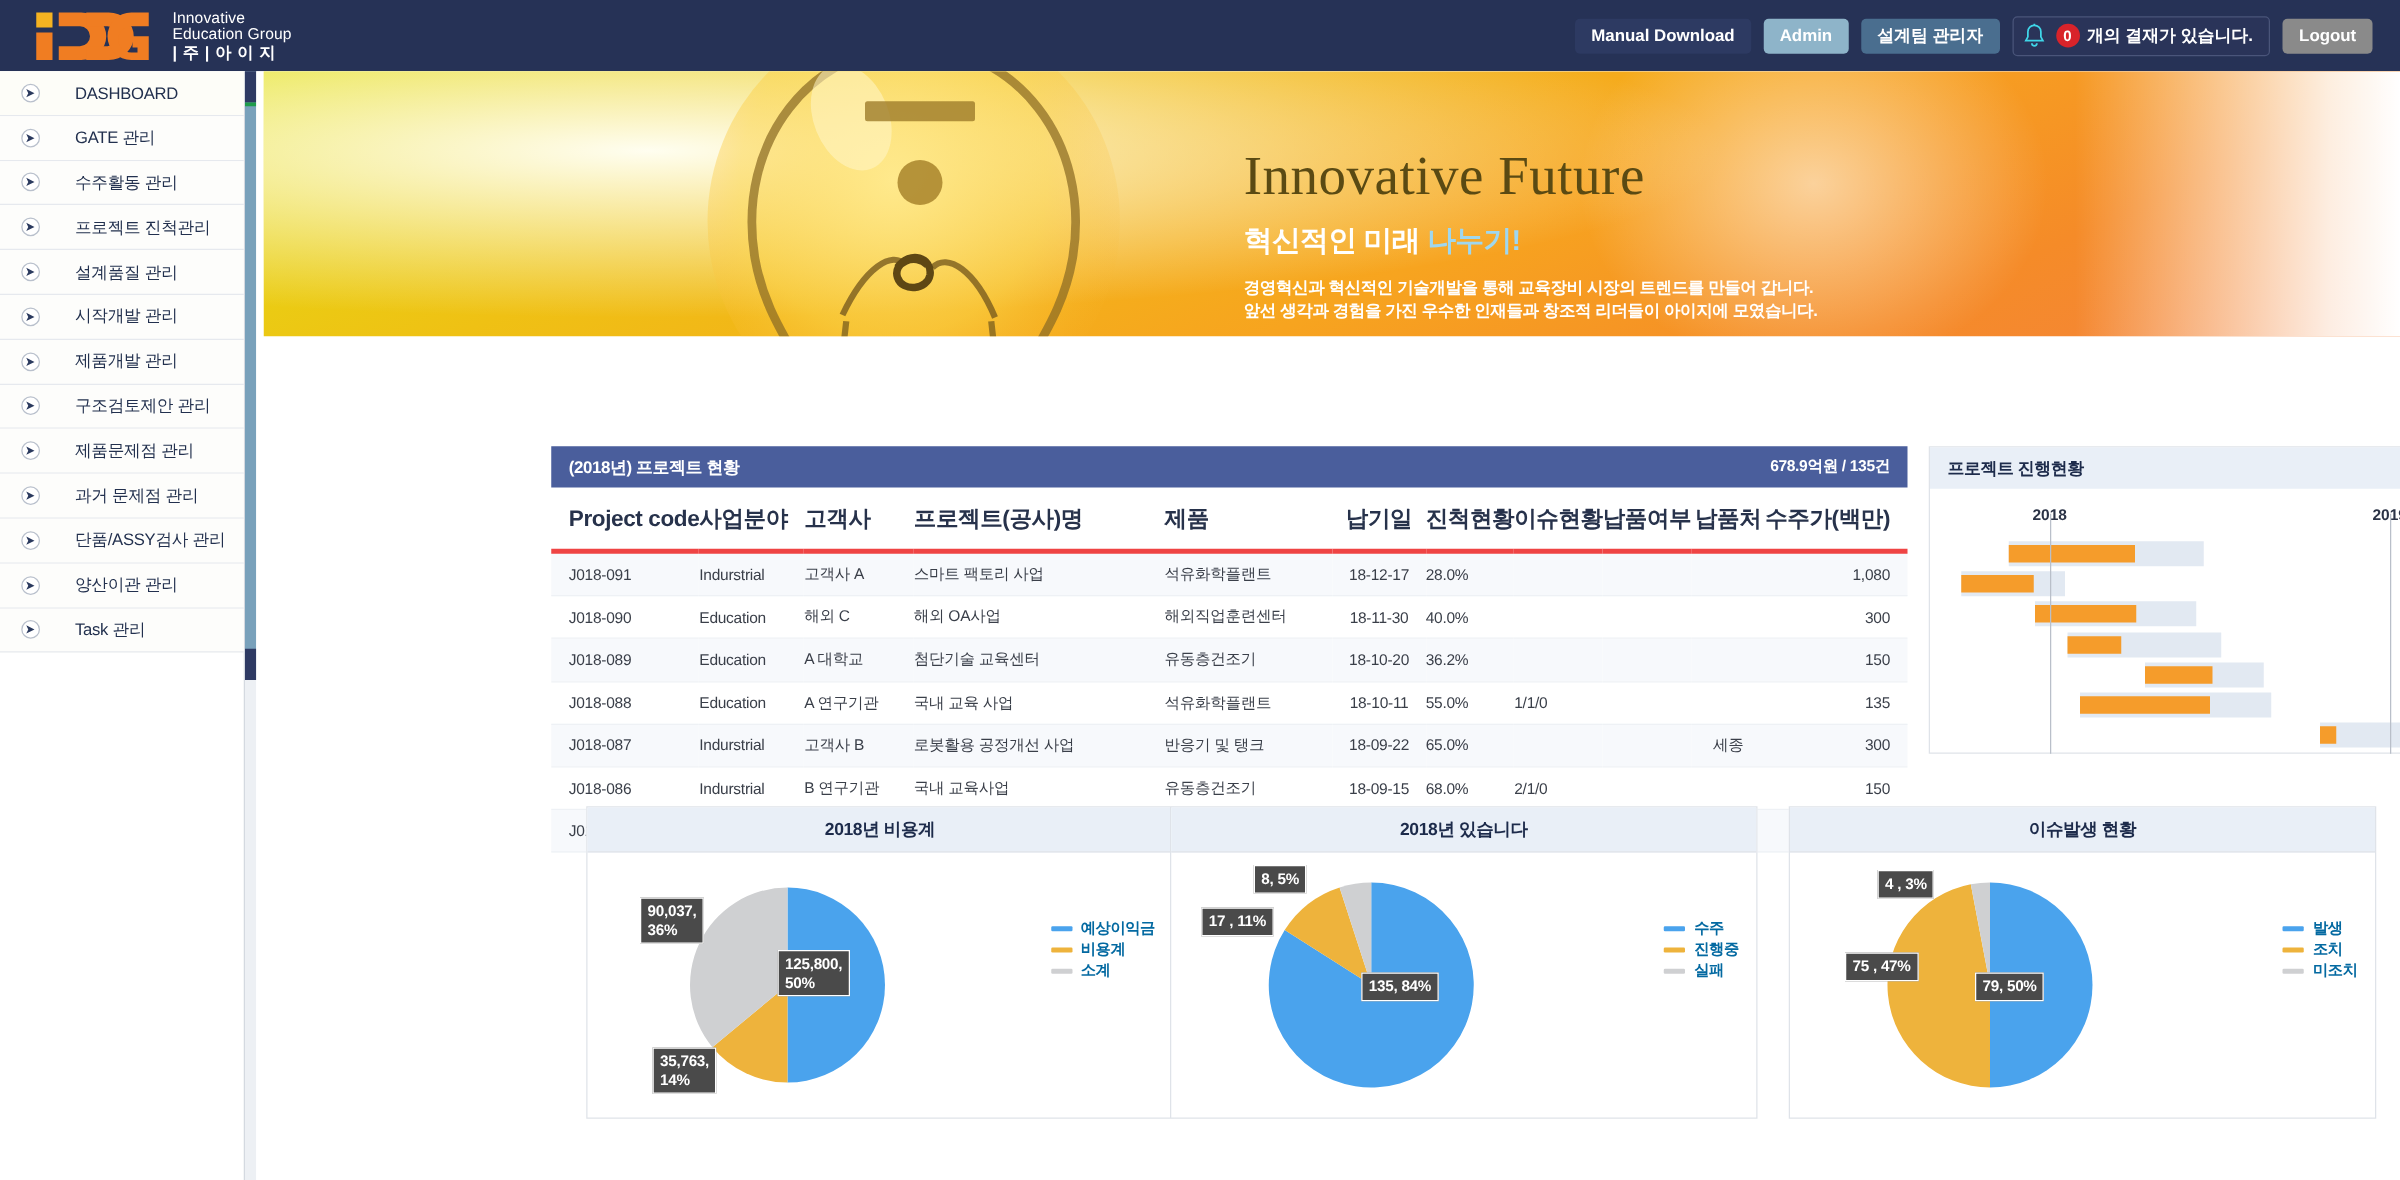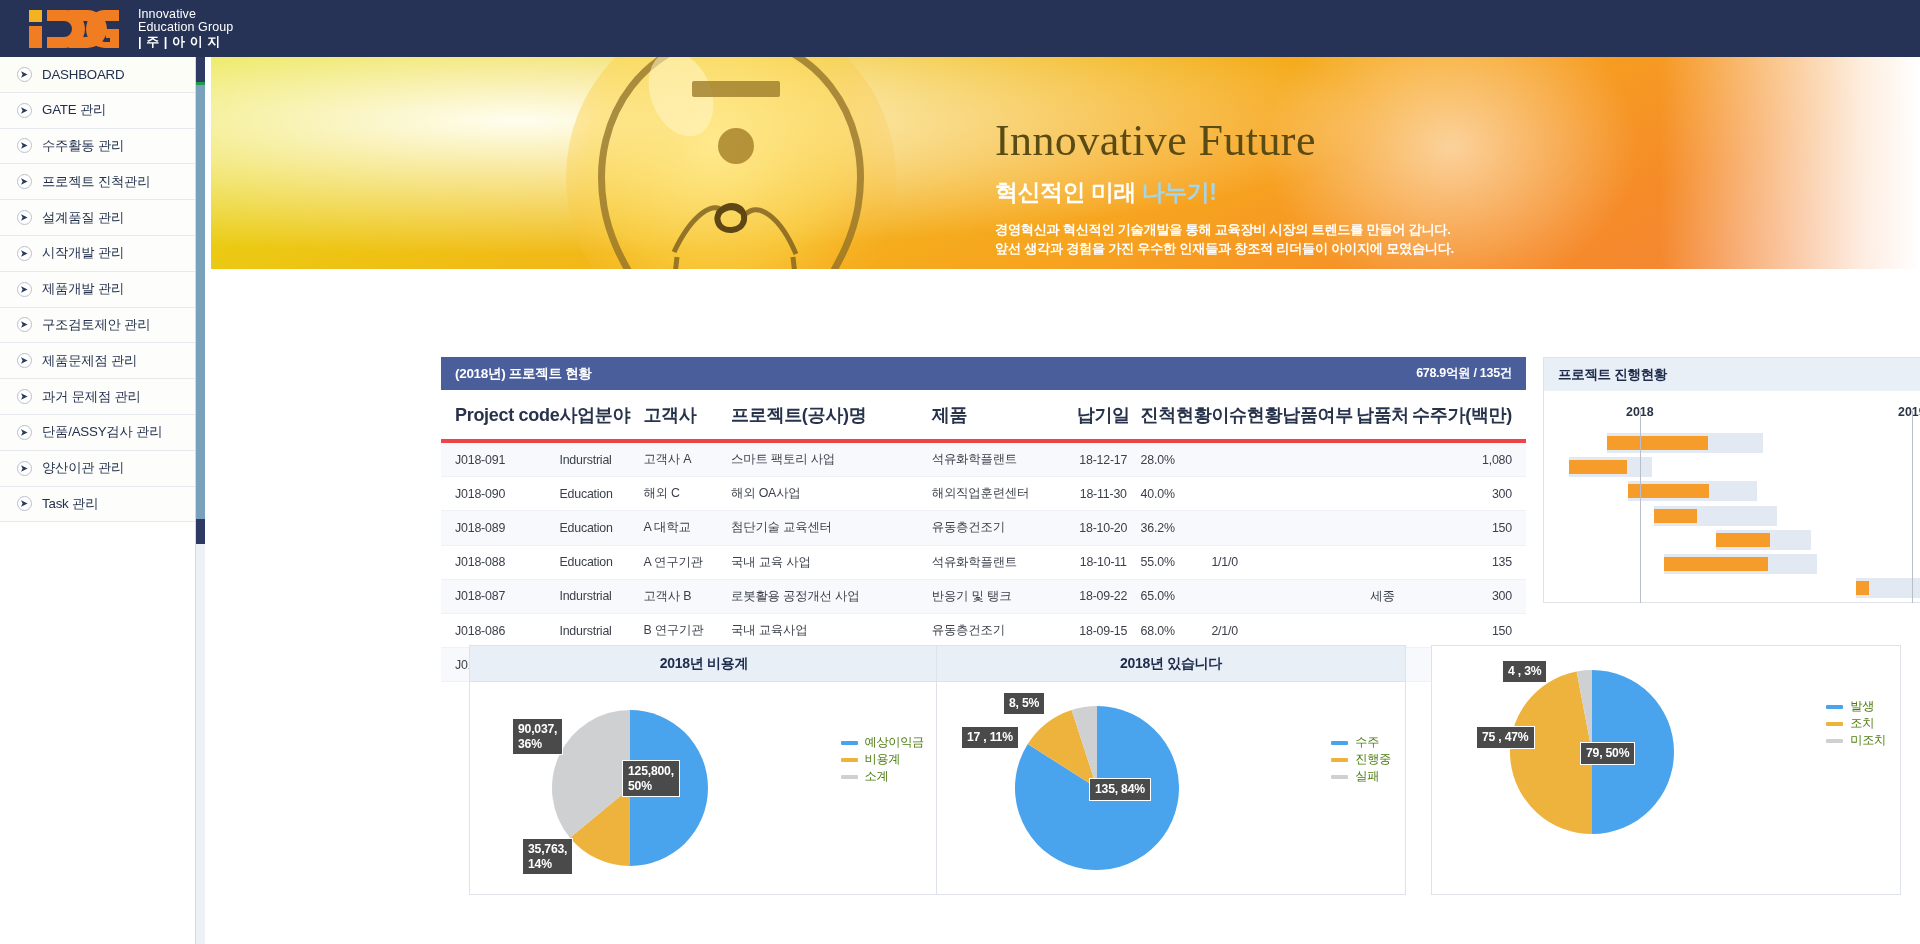--- a/index.html
+++ b/index.html
@@ -61,21 +61,21 @@
     cursor: pointer; background: #fdfdfb;
   }
   .snav li:first-child { background: #fdfdf8; }
   .arrow-ico {
     width: 15px; height: 15px; border-radius: 50%;
     border: 1px solid #b9c0cc; background: #ffffff;
     display: flex; align-items: center; justify-content: center;
     margin-right: 10px; flex: 0 0 auto;
   }
   .arrow-ico svg { display:block; }
-  .snav li span.lbl { font-size: 13.3px; color: #22304e; letter-spacing: -0.2px; }
+  .snav li span.lbl { font-size: 13.3px; color: #22304e; letter-spacing: -0.2px; margin-left: 18px; }
 
   .sbar-track {
     position: absolute; left: 196px; top: 57px; width: 9px; height: 887px;
     background: #edf0f4;
   }
   .sbar-thumb {
     position: absolute; left: 0; top: 0; width: 9px; height: 487px;
     background: #79a1bb;
   }
   .sbar-cap-top { position:absolute; left:0; top:0; width:9px; height:25px; background:#2e3a63; }
@@ -160,21 +160,21 @@
     display: flex; align-items: center; justify-content: center;
     font-size: 14px; font-weight: bold; letter-spacing: -0.3px;
     border-bottom: 1px solid #dfe3e9;
   }
   .chart-body { position: relative; height: 213px; }
   .pie-wrap { position: absolute; left: 0; top: 0; width: 330px; height: 213px; }
   .pie-wrap svg { position: absolute; }
   .legend { position: absolute; right: 14px; top: 52px; }
   .legend .lg { display: flex; align-items: center; gap: 7px; height: 17px; }
   .legend .sw { width: 17px; height: 4px; border-radius: 1px; }
-  .legend .lt { font-size: 12.2px; color: #4d7c0f; letter-spacing: -0.3px; }
+  .legend .lt { font-size: 12.2px; color: #0369a1; letter-spacing: -0.3px; font-weight: bold; }
   .dlabel {
     position: absolute; background: #4a4a4a; color: #ffffff;
     border: 1.5px solid #ffffff; font-size: 12.2px; font-weight: bold;
     padding: 3px 5px; line-height: 1.2; letter-spacing: -0.2px; white-space: pre-line;
   }
 </style>
 </head>
 <body>
 
 <div class="topbar">
@@ -188,20 +188,39 @@
         <path d="M78 2 a19 19 0 1 0 0 38 h14 v-19 h-13 v9 h4 v4 h-5 a10 10 0 1 1 0 -21 h14 V2 z" fill="#f07d22"></path>
       </svg>
     </div>
     <div class="logo-text">
       <div class="l1">Innovative</div>
       <div class="l2">Education Group</div>
       <div class="l3">| 주 | 아 이 지</div>
     </div>
   </div>
 
+  <div class="topright">
+    <div class="tbtn manual">Manual Download</div>
+    <div class="tbtn admin">Admin</div>
+    <div class="tbtn team">설계팀 관리자</div>
+    <div class="bellbox">
+      <span class="bell">
+        <svg width="19" height="21" viewBox="0 0 19 21" fill="none" stroke="#3fd6e8" stroke-width="1.4">
+          <path d="M9.5 2.2c-2.9 0-5.2 2.3-5.2 5.2v4.1l-1.6 2.9h13.6l-1.6-2.9V7.4c0-2.9-2.3-5.2-5.2-5.2z"></path>
+          <path d="M9.5 2.2V0.9"></path>
+          <path d="M7.5 16.6a2 2 0 0 0 4 0"></path>
+        </svg>
+      </span>
+      <span class="notif">
+        <span class="badge">0</span>
+        <span>개의 결재가 있습니다.</span>
+      </span>
+    </div>
+    <div class="tbtn logout">Logout</div>
+  </div>
 </div>
 
 <div class="sidebar">
   <ul class="snav" id="snav">
       <li>
         <span class="arrow-ico">
           <svg width="9" height="9" viewBox="0 0 9 9">
             <path d="M1 1.2 L7.6 4.5 L1 7.8 L2.6 4.5 Z" fill="#2b3a5e"></path>
           </svg>
         </span>
@@ -570,20 +589,21 @@
           </div>
           <div class="lg">
             <span class="sw" style="background:#cfd0d2"></span>
             <span class="lt">실패</span>
           </div>
         </div>
     </div>
   </div>
 
   <div class="chart-panel" id="c3">
+    <div class="chart-hd">이슈발생 현황</div>
     <div class="chart-body">
       <div class="pie-wrap" id="pie2">
           <svg width="330" height="213">
             <path d="M160 106 L160.00 24.00 A82 82 0 0 1 160.00 188.00 Z" fill="#4aa3ed"></path>
             <path d="M160 106 L160.00 188.00 A82 82 0 0 1 144.63 25.45 Z" fill="#eeb33c"></path>
             <path d="M160 106 L144.63 25.45 A82 82 0 0 1 160.00 24.00 Z" fill="#cfd0d2"></path>
           </svg>
           <div class="dlabel" style="left: 148px; top: 96px;">79, 50%</div>
           <div class="dlabel" style="left: 44px; top: 80px;">75 , 47%</div>
           <div class="dlabel" style="left: 70px; top: 14px;">4 , 3%</div>

